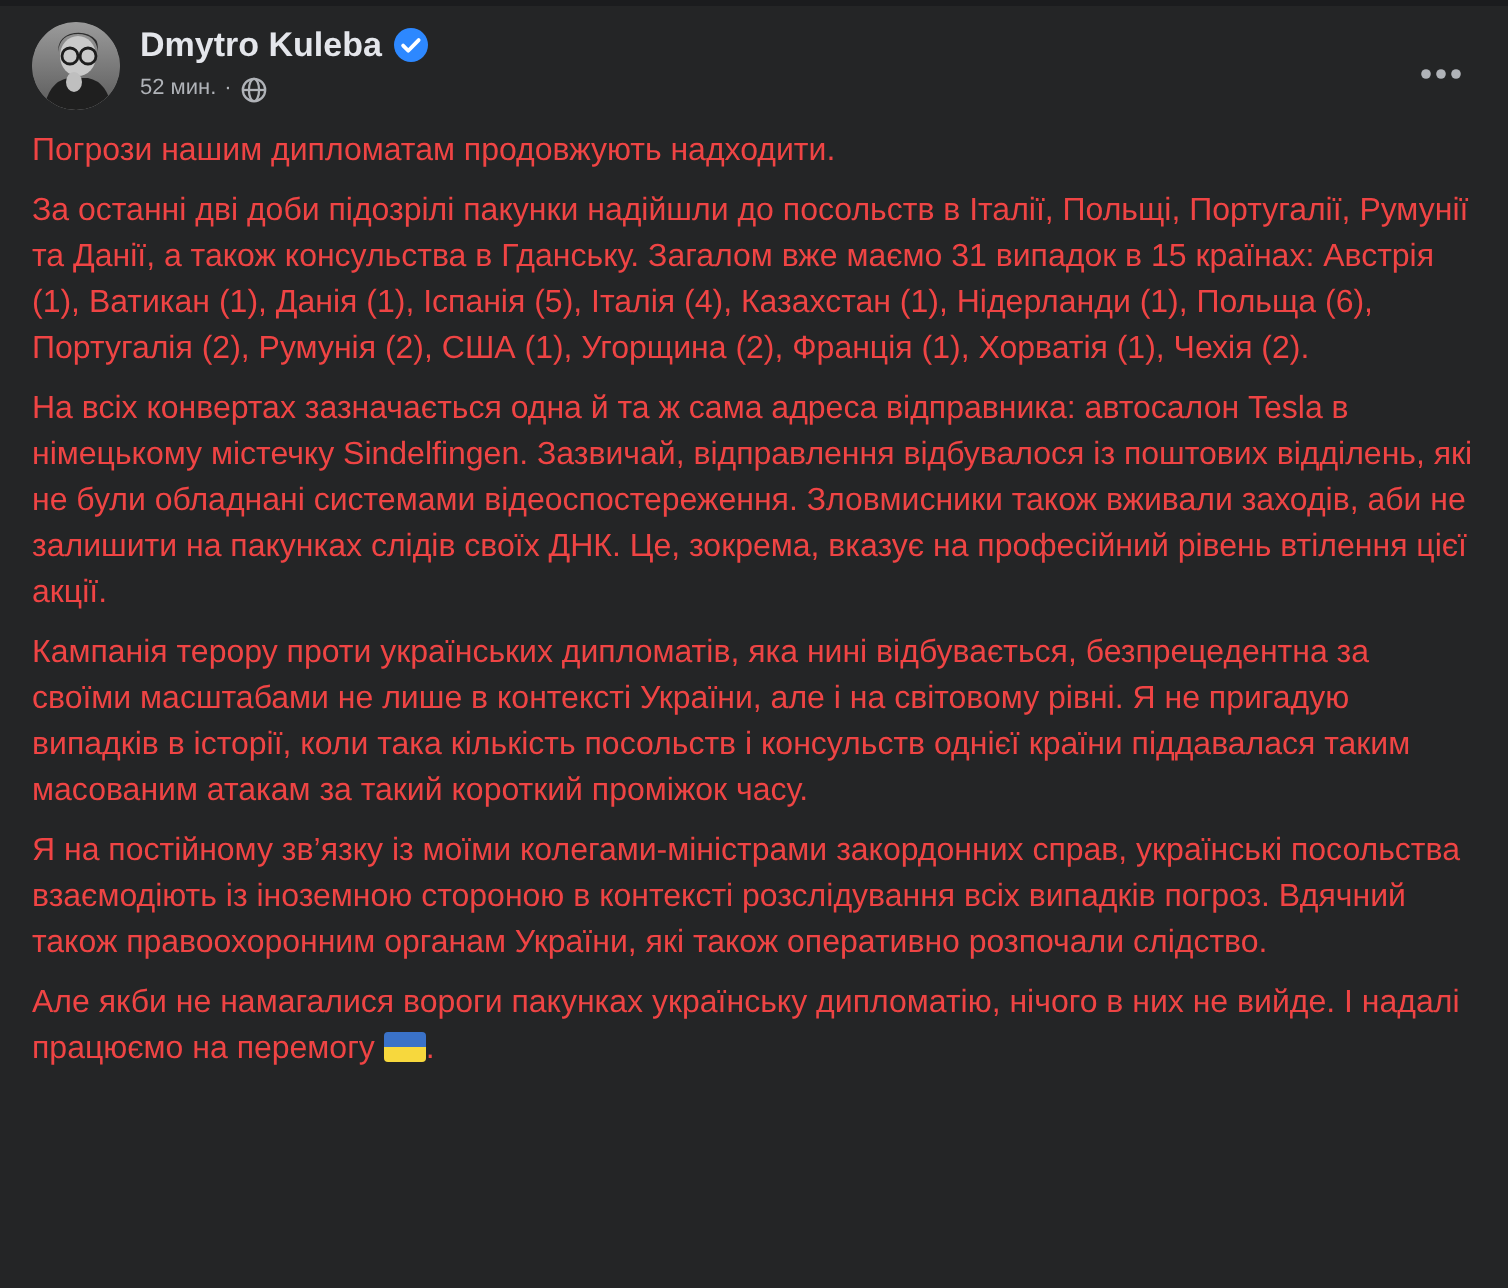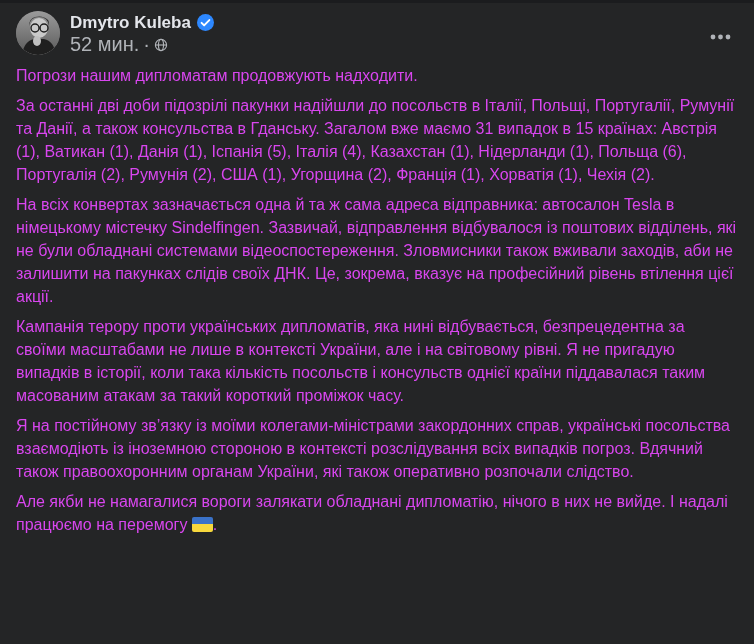--- a/index.html
+++ b/index.html
@@ -25,33 +25,33 @@
   .avatar svg{display:block;}
   .header-info{margin-left:10px;padding-top:1px;}
   .author-row{display:flex;align-items:center;gap:6px;}
   .author-name{
     font-size:17px;font-weight:bold;color:#e4e6eb;
     line-height:21px;cursor:pointer;
   }
   .verified{display:inline-flex;align-items:center;}
   .meta-row{
     display:flex;align-items:center;gap:4px;
-    font-size:20px;color:#b0b3b8;margin-top:3px;line-height:17px;
+    font-size:11px;color:#b0b3b8;margin-top:3px;line-height:17px;
   }
   .meta-row .sep{color:#b0b3b8;}
   .timestamp{cursor:pointer;}
   .more-button{
     margin-left:auto;align-self:flex-start;
     width:36px;height:36px;border:none;background:transparent;
     border-radius:50%;display:flex;align-items:center;justify-content:center;
     cursor:pointer;margin-top:8px;
   }
   .post-body{
     padding:9px 16px 0 16px;
-    font-size:16px;line-height:23px;color:#d946ef;
+    font-size:16px;line-height:23px;color:#ef4444;
   }
   .post-body p{margin:0 0 7px 0;}
   .ua-flag{
     display:inline-block;width:21px;height:15px;
     border-radius:2px;vertical-align:-2px;
     background:linear-gradient(to bottom,#3a72c8 0 50%,#f7d83d 50% 100%);
   }
 </style>
 </head>
 <body>
@@ -119,17 +119,17 @@
 
   </div>
 
   <div class="post-body">
     <p>Погрози нашим дипломатам продовжують надходити.</p>
     <p>За останні дві доби підозрілі пакунки надійшли до посольств в Італії, Польщі, Португалії, Румунії та Данії, а також консульства в Гданську. Загалом вже маємо 31 випадок в 15 країнах: Австрія (1), Ватикан (1), Данія (1), Іспанія (5), Італія (4), Казахстан (1), Нідерланди (1), Польща (6), Португалія (2), Румунія (2), США (1), Угорщина (2), Франція (1), Хорватія (1), Чехія (2).</p>
     <p>На всіх конвертах зазначається одна й та ж сама адреса відправника: автосалон Tesla в німецькому містечку Sindelfingen. Зазвичай, відправлення відбувалося із поштових відділень, які не були обладнані системами відеоспостереження. Зловмисники також вживали заходів, аби не залишити на пакунках слідів своїх ДНК. Це, зокрема, вказує на професійний рівень втілення цієї акції.</p>
     <p>Кампанія терору проти українських дипломатів, яка нині відбувається, безпрецедентна за своїми масштабами не лише в контексті України, але і на світовому рівні. Я не пригадую випадків в історії, коли така кількість посольств і консульств однієї країни піддавалася таким масованим атакам за такий короткий проміжок часу.</p>
     <p>Я на постійному зв’язку із моїми колегами-міністрами закордонних справ, українські посольства взаємодіють із іноземною стороною в контексті розслідування всіх випадків погроз. Вдячний також правоохоронним органам України, які також оперативно розпочали слідство.</p>
     <p>
-      <span>Але якби не намагалися вороги залякати обладнані дипломатію, нічого в них не вийде. І надалі працюємо на перемогу </span><span class="ua-flag"></span><span>.</span>
+      <span>Але якби не намагалися вороги пакунках українську дипломатію, нічого в них не вийде. І надалі працюємо на перемогу </span><span class="ua-flag"></span><span>.</span>
     </p>
   </div>
 
 </div>
 
 </body></html>

